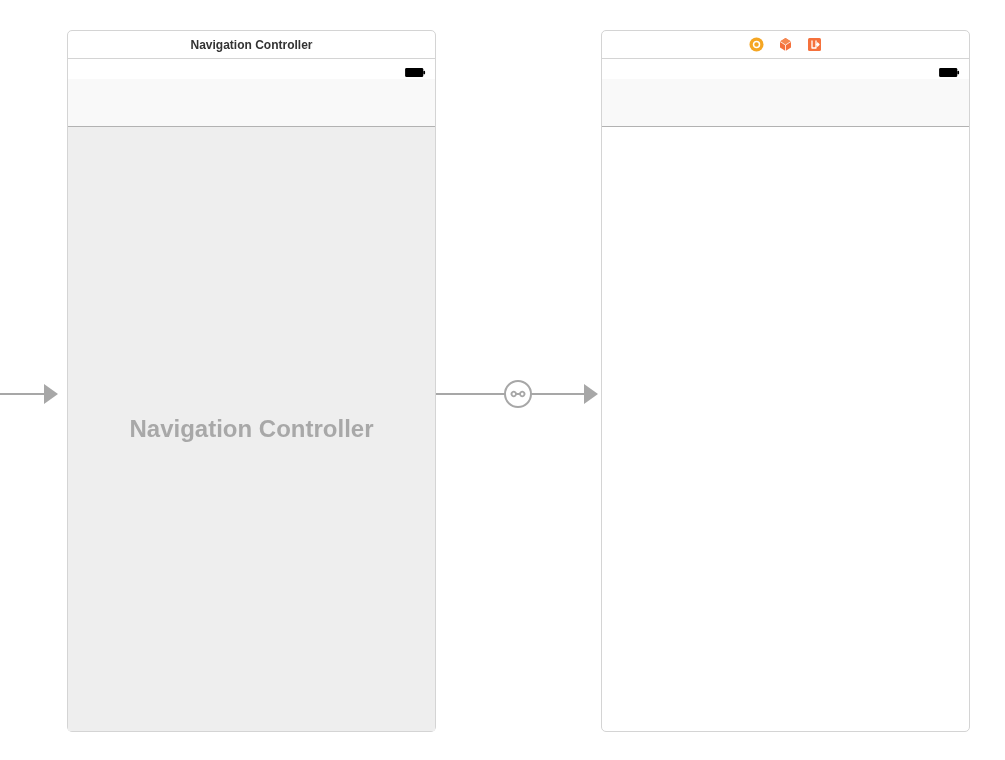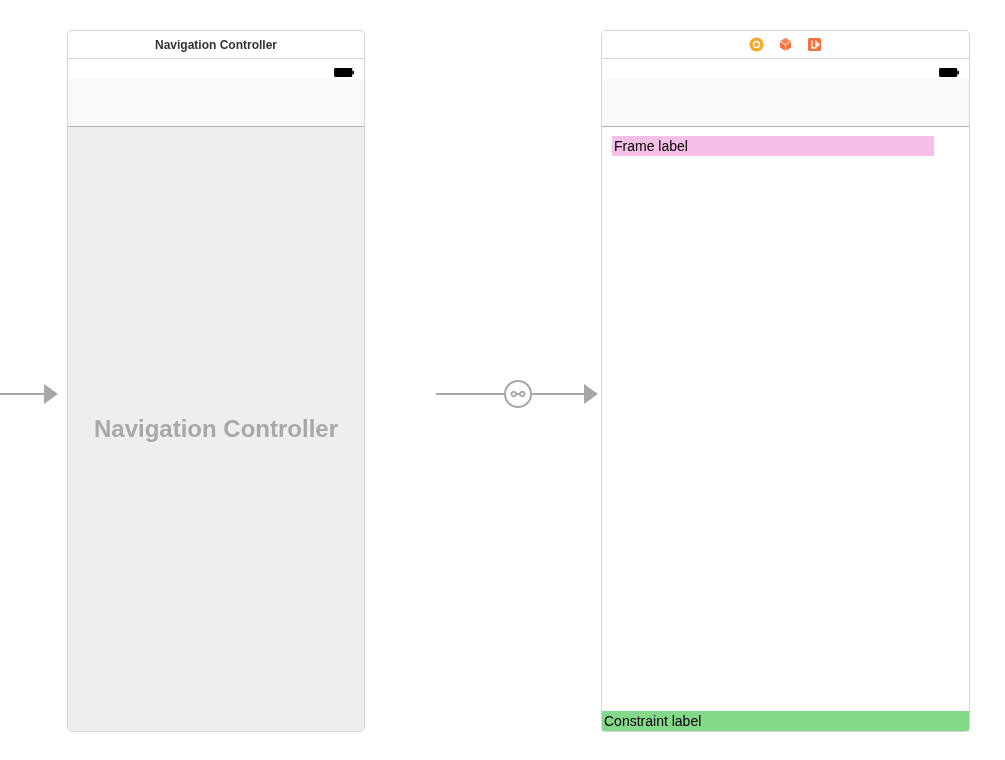--- a/index.html
+++ b/index.html
@@ -133,21 +133,21 @@
     }
   </style>
 </head>
 <body>
 
 <div class="arrow" style="left:0; top:384px; width:62px;">
   <div class="arrow-line" style="width:44px;"></div>
   <div class="arrow-head"></div>
 </div>
 
-<div class="scene" style="left:67px; top:30px; width:298px; height:702px;">
+<div class="scene" style="left:67px; top:30px; width:369px; height:702px;">
   <div class="scene-header">
     <span>Navigation Controller</span>
   </div>
   <div class="status-bar">
     <div class="battery-icon">
       <svg viewBox="0 0 24 11" width="22" height="10">
         <rect x="0" y="0" width="20" height="10" rx="1.5" fill="#000"></rect>
         <rect x="20" y="3" width="2" height="4" rx="1" fill="#000"></rect>
       </svg>
     </div>
@@ -196,17 +196,13 @@
   </div>
   <div class="status-bar">
     <div class="battery-icon">
       <svg viewBox="0 0 24 11" width="22" height="10">
         <rect x="0" y="0" width="20" height="10" rx="1.5" fill="#000"></rect>
         <rect x="20" y="3" width="2" height="4" rx="1" fill="#000"></rect>
       </svg>
     </div>
   </div>
   <div class="nav-bar"></div>
-  <div class="view-content" style="height:604px;">
-    <div class="frame-label">Frame label</div>
-    <div class="constraint-label">Constraint label</div>
-  </div>
 </div>
 
 </body></html>

